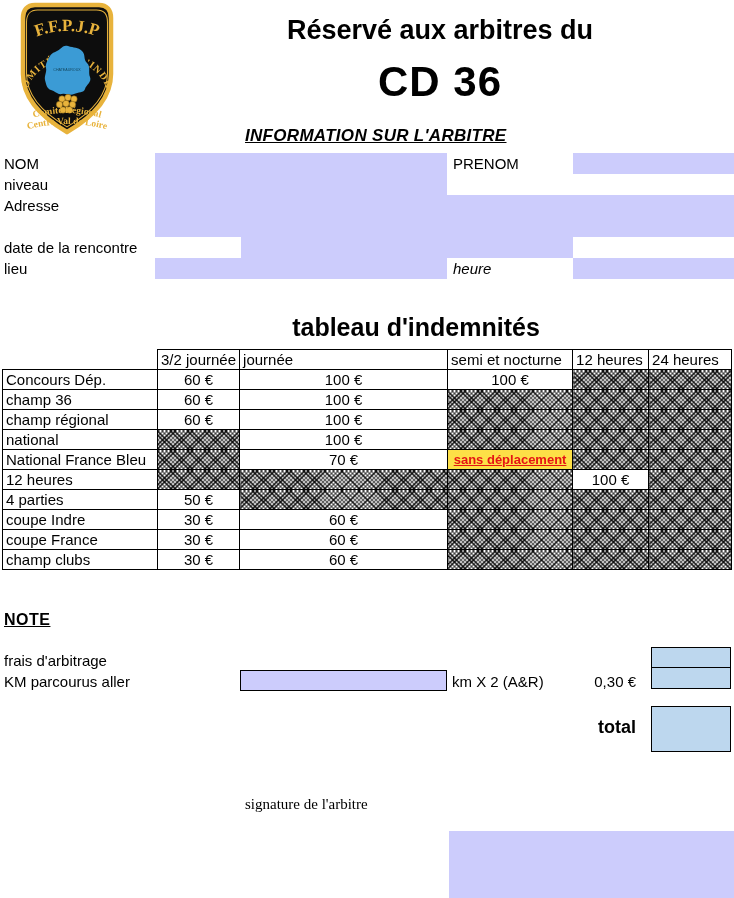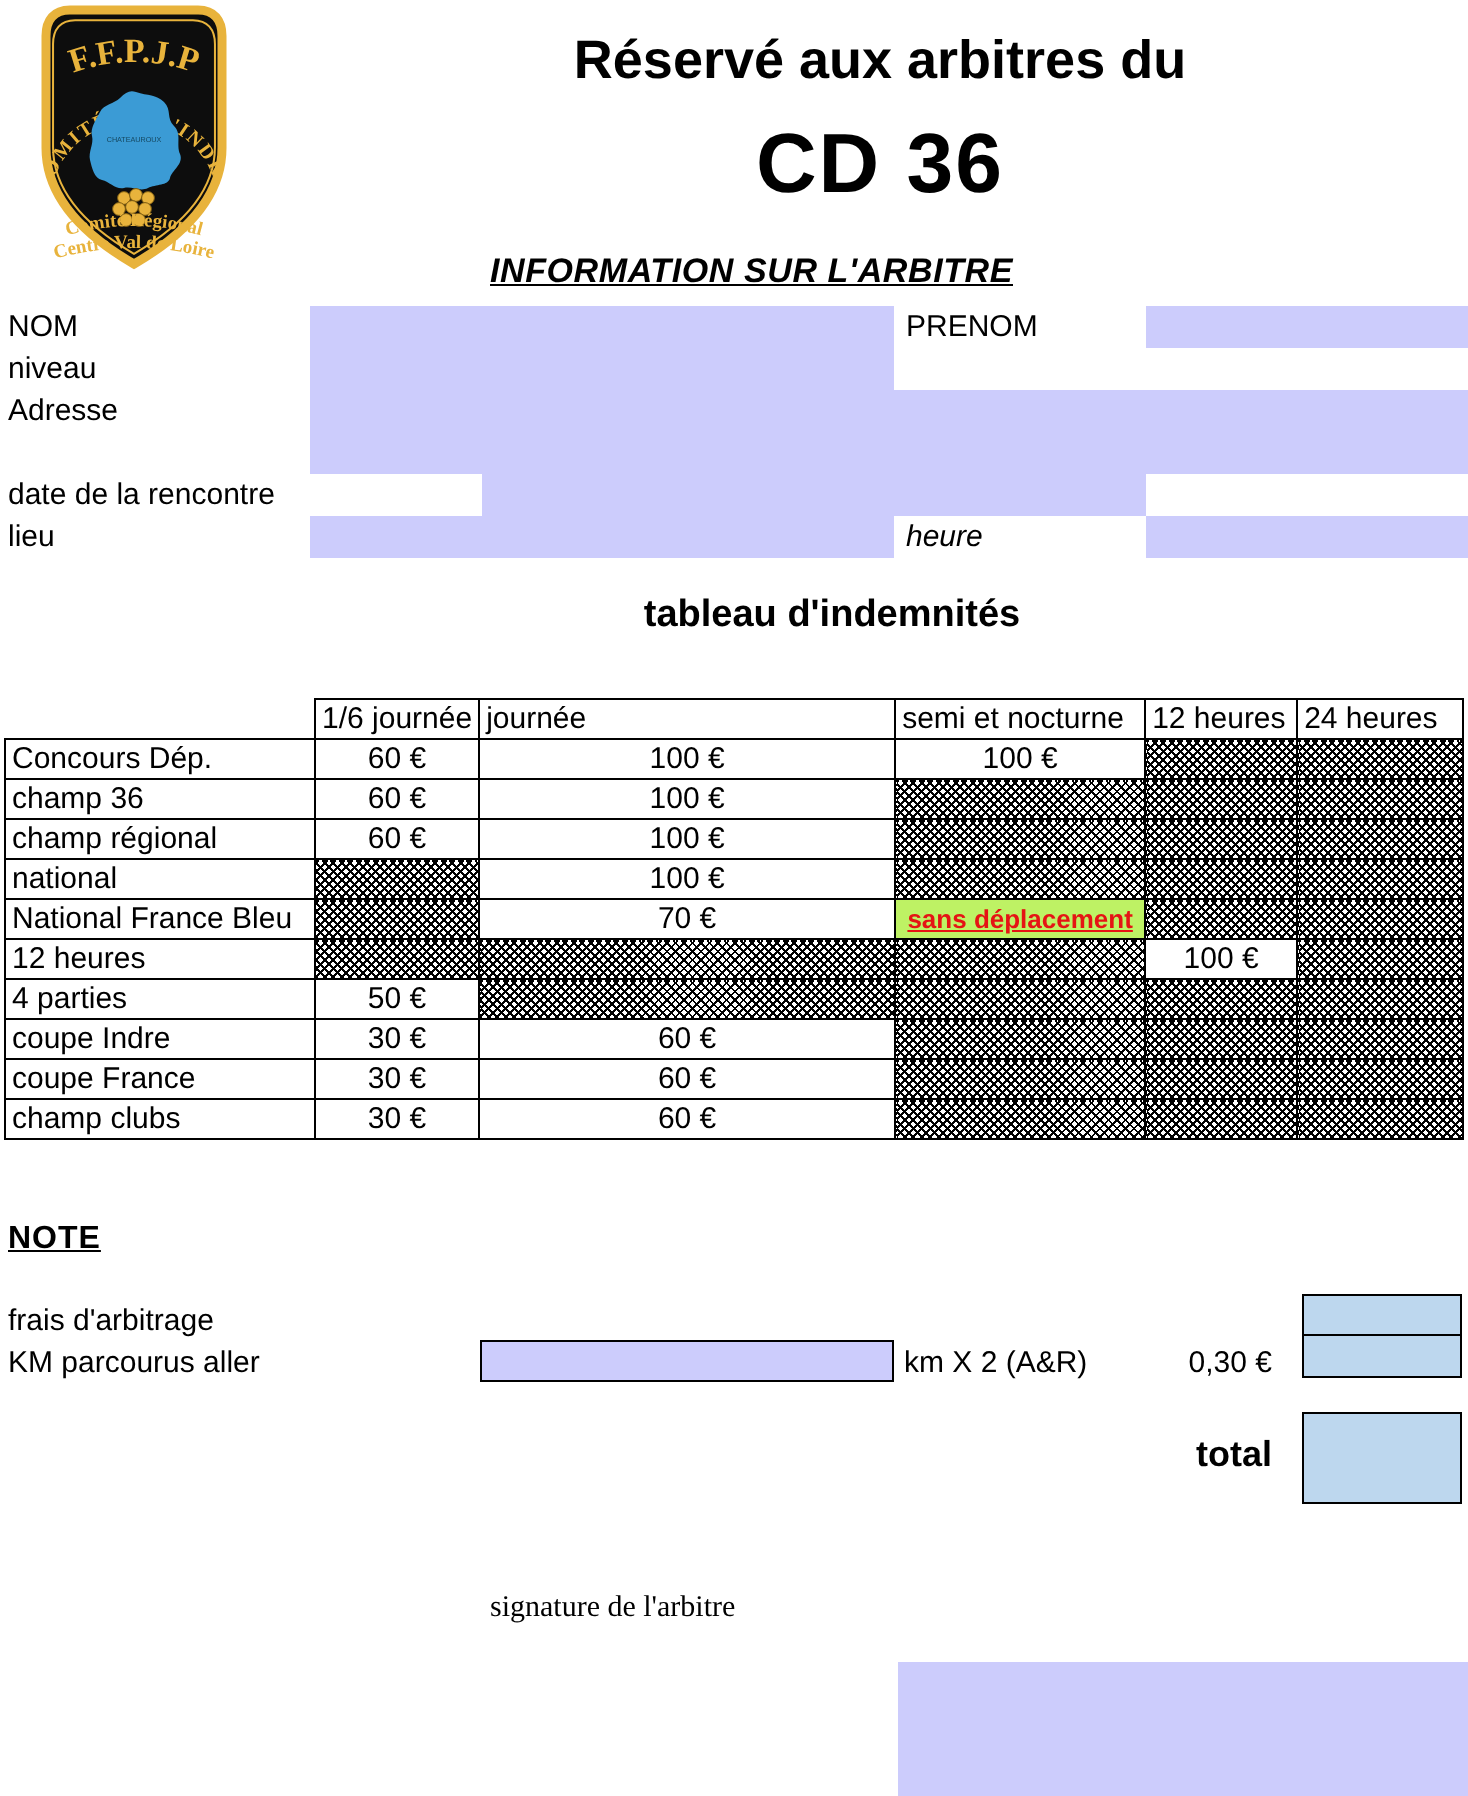--- a/index.html
+++ b/index.html
@@ -6,40 +6,40 @@
   #page{position:relative;width:734px;height:898px;background:#fff;overflow:hidden;
         font-family:"Liberation Sans", sans-serif;color:#000;font-size:15px;}
   .abs{position:absolute;}
   .lav{background:#CCCCFC;}
   .blue-box{background:#BDD7EE;border:1.5px solid #000;box-sizing:border-box;}
   .center{text-align:center;}
   .right{text-align:right;}
   .title1{font-size:27px;font-weight:bold;}
   .title2{font-size:42px;font-weight:bold;letter-spacing:1px;}
   .info-title{font-size:17px;font-weight:bold;font-style:italic;text-decoration:underline;letter-spacing:.3px;}
-  .tbl-title{font-size:19px;font-weight:bold;}
+  .tbl-title{font-size:25px;font-weight:bold;margin-top:16px;}
   .note-h{font-size:16px;font-weight:bold;text-decoration:underline;letter-spacing:.5px;}
   .total-lbl{font-size:18px;font-weight:bold;}
   .lbl{line-height:21px;white-space:nowrap;}
   .km-input{background:#CCCCFC;border:1px solid #000;box-sizing:border-box;}
 
   table.indem{border-collapse:collapse;table-layout:fixed;font-size:15px;}
   table.indem td, table.indem th{border:1px solid #000;padding:0 3px;height:19.4px;
       overflow:hidden;white-space:nowrap;font-weight:normal;box-sizing:border-box;line-height:19px;}
   table.indem th{text-align:left;background:#fff;}
   table.indem th.corner{border:none;background:transparent;}
   table.indem td.rowlbl{text-align:left;background:#fff;}
   table.indem td.val{text-align:center;background:#fff;}
   table.indem td.hatch{
       background-color:#fff;
       background-image:
         repeating-linear-gradient(45deg,#000 0 1px,transparent 1px 3px),
         repeating-linear-gradient(135deg,#000 0 1px,transparent 1px 3px);}
   table.indem td.red-note{text-align:center;font-size:13px;font-weight:bold;
-      text-decoration:underline;color:#E51414;background:#bef264;}
+      text-decoration:underline;color:#E51414;background:#fde047;}
 </style>
 </head>
 <body>
 
 <div id="page">
 
   <svg class="abs" style="left:12px;top:2px;" width="110" height="133" viewBox="0 0 110 133">
     <defs>
       <path id="arcTop" d="M16,38 Q55,20 94,38"></path>
       <path id="arcComite" d="M15,88 A42,42 0 0 1 95,88"></path>
@@ -105,21 +105,21 @@
       <col style="width:155px">
         <col style="width:82px">
         <col style="width:208px">
       <col style="width:125px">
         <col style="width:76px">
         <col style="width:83px">
     </colgroup>
     <thead>
         <tr>
           <th class="corner"></th>
-          <th>1/6 journée</th>
+          <th>3/2 journée</th>
           <th>journée</th>
           <th>semi et nocturne</th>
           <th>12 heures</th>
           <th>24 heures</th>
         </tr>
       </thead>
     <tbody>
         <tr>
           <td class="rowlbl">Concours Dép.</td>
           <td class="val">60 €</td>

